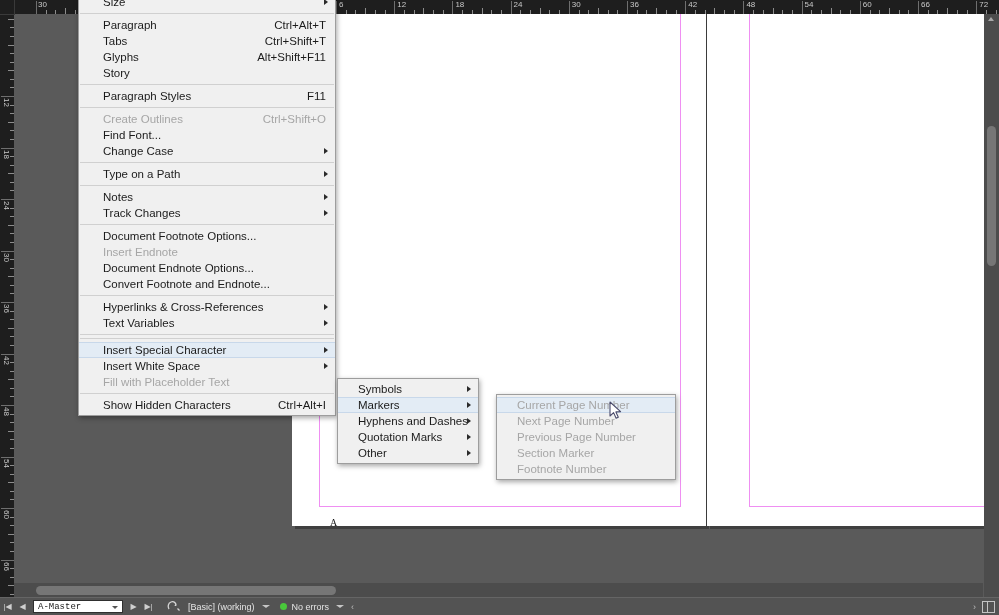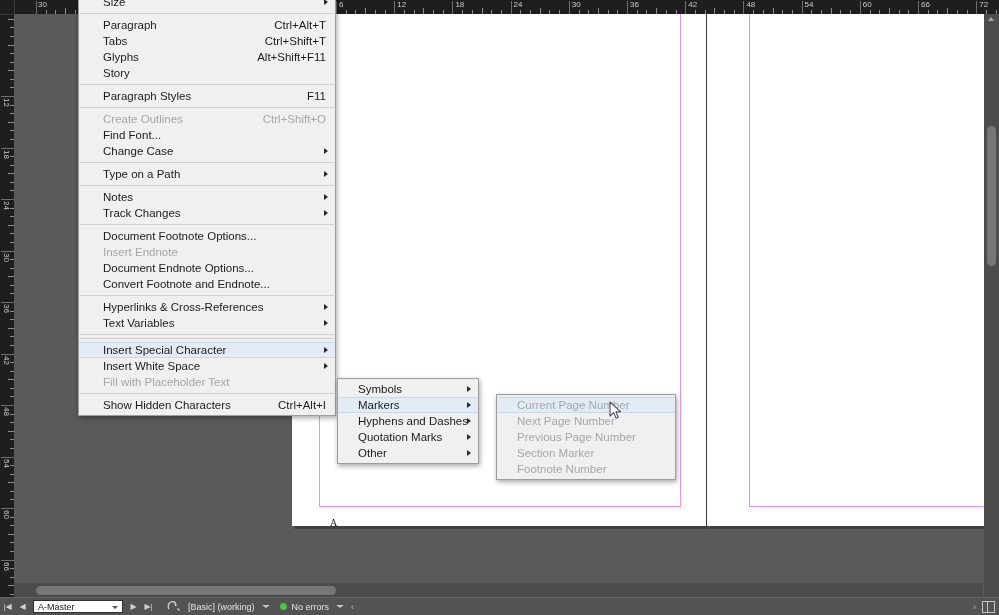--- a/index.html
+++ b/index.html
@@ -216,20 +216,21 @@
     height: 13px;
     background: #ffffff;
     border: 1px solid #2f2f2f;
     color: #1a1a1a;
     font-size: 9px;
     display: flex;
     align-items: center;
     padding: 0 16px 0 4px;
     box-sizing: border-box;
     margin: 0 3px;
+    font-family: Liberation Mono, monospace;
   }
   .sb-select .caret {
     position: absolute;
     right: 4px; top: 50%; margin-top: -1px;
     width: 0; height: 0;
     border-top: 3px solid #555;
     border-left: 3px solid transparent;
     border-right: 3px solid transparent;
   }
   .sb-text {

